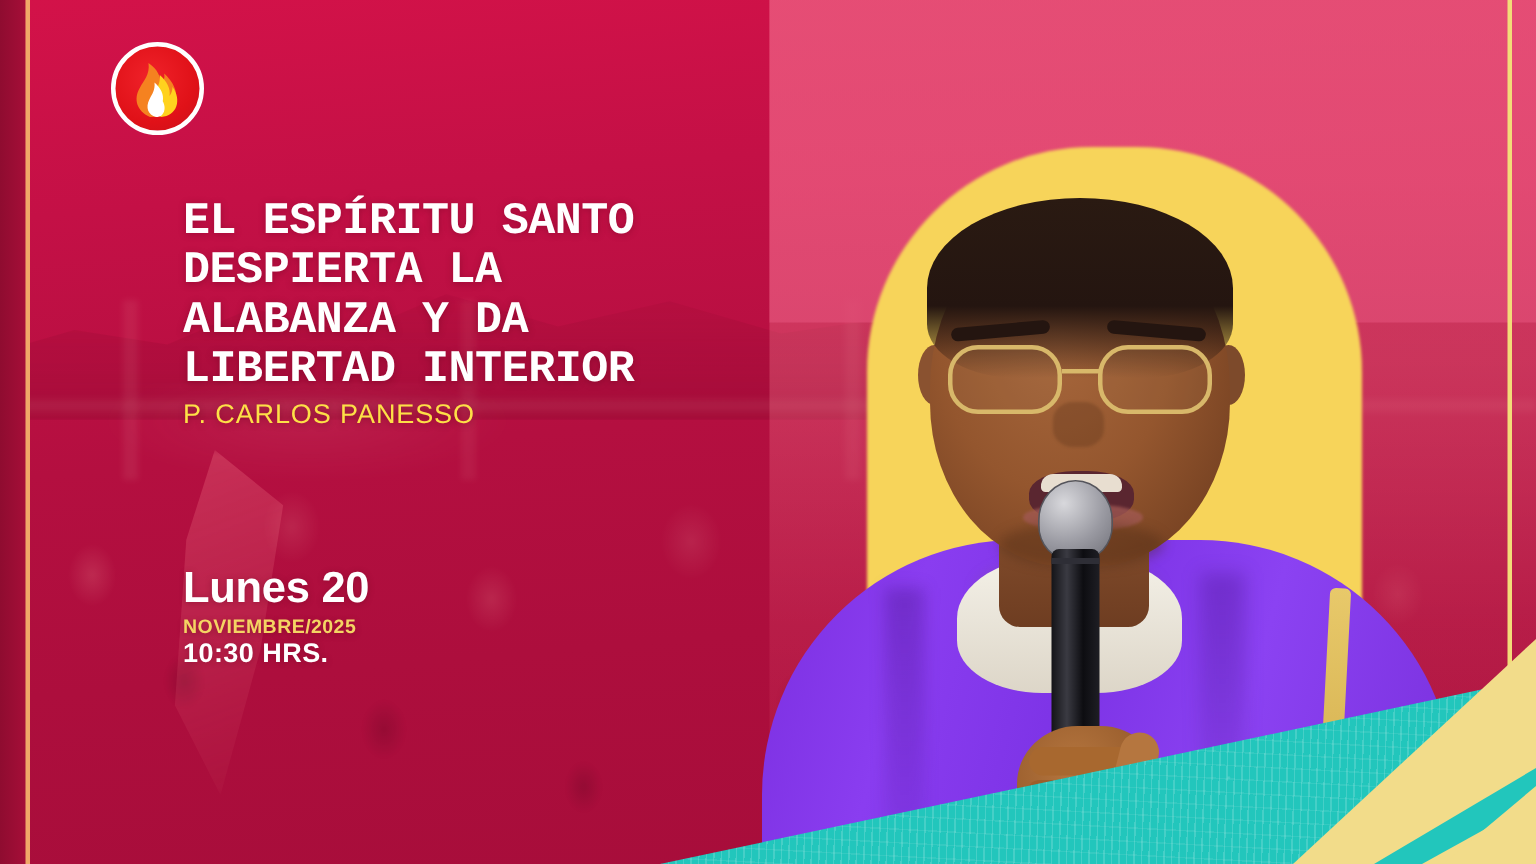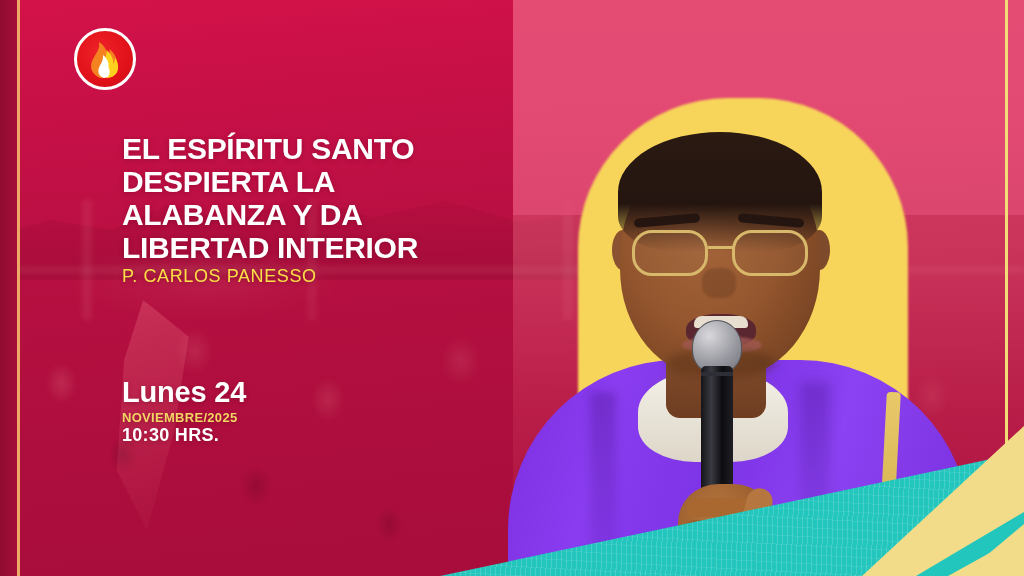--- a/index.html
+++ b/index.html
@@ -108,20 +108,21 @@
   .logo svg{display:block;}
 
   
   .title{
     position:absolute;left:122px;top:132px;width:330px;
     color:#ffffff;
     font-size:30px;line-height:1.10;
     font-weight:bold;letter-spacing:-0.3px;
     text-transform:uppercase;
     text-shadow:0 1px 5px rgba(90,0,25,.35);
+    font-family:Liberation Mono, monospace;
   }
   .speaker{
     position:absolute;left:122px;top:266px;
     color:#fde047;
     font-size:18px;font-weight:normal;letter-spacing:.6px;
     text-transform:uppercase;
     text-shadow:0 1px 4px rgba(90,0,25,.4);
   }
 
   .datebox{position:absolute;left:122px;top:378px;}
@@ -360,18 +361,18 @@
       <path d="M12 39 C3 35 1 27 5 20 C8 14 12 11 11 3 C17 7 20 13 19 19 C21 16 22 13 21.5 10 C27 15 31 22 29 29 C27 35 21 39 12 39 Z" fill="#f58220"></path>
       <path d="M19.5 39 C13 37 11 31 14 25 C16.5 20 19 17 18.5 11 C23 15 26 20 25 25 C26.5 23 27 21 27 19 C30 23 31 28 29.5 32 C28 36 24.5 38.6 19.5 39 Z" fill="#ffd21e"></path>
       <path d="M16 39 C10.5 37.6 9 32.5 11.5 27.5 C13.5 23.5 15.5 21 15 16 C19 19.5 21.5 24 20.5 28.5 C22 31 22.5 35 20 37.6 C19 38.6 17.5 39 16 39 Z" fill="#ffffff"></path>
     </svg>
   </div>
 
   <div class="title">EL ESPÍRITU SANTO DESPIERTA LA ALABANZA Y DA LIBERTAD INTERIOR</div>
   <div class="speaker">P. CARLOS PANESSO</div>
 
   <div class="datebox">
-    <div class="date-day">Lunes 24</div>
+    <div class="date-day">Lunes 20</div>
     <div class="date-month">NOVIEMBRE/2025</div>
     <div class="date-time">10:30 HRS.</div>
   </div>
 
 </div>
 
 </body></html>

